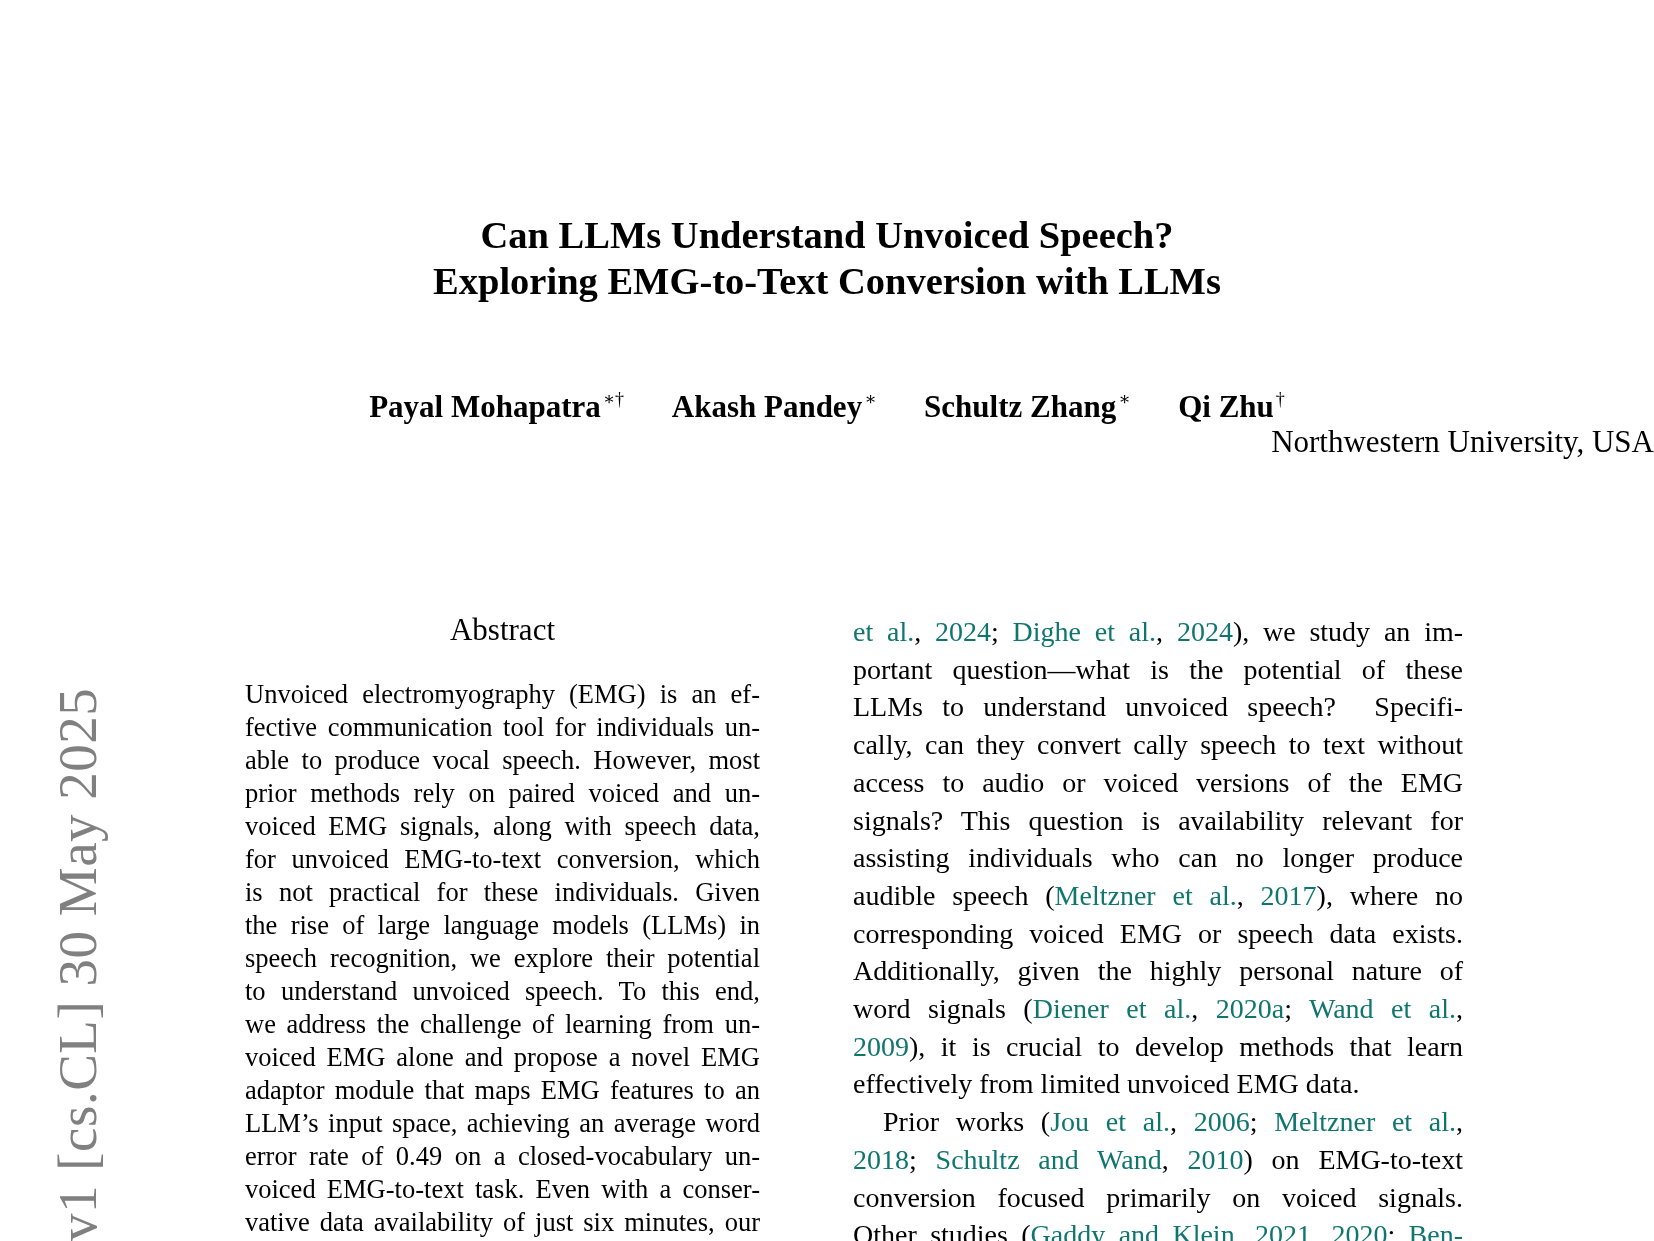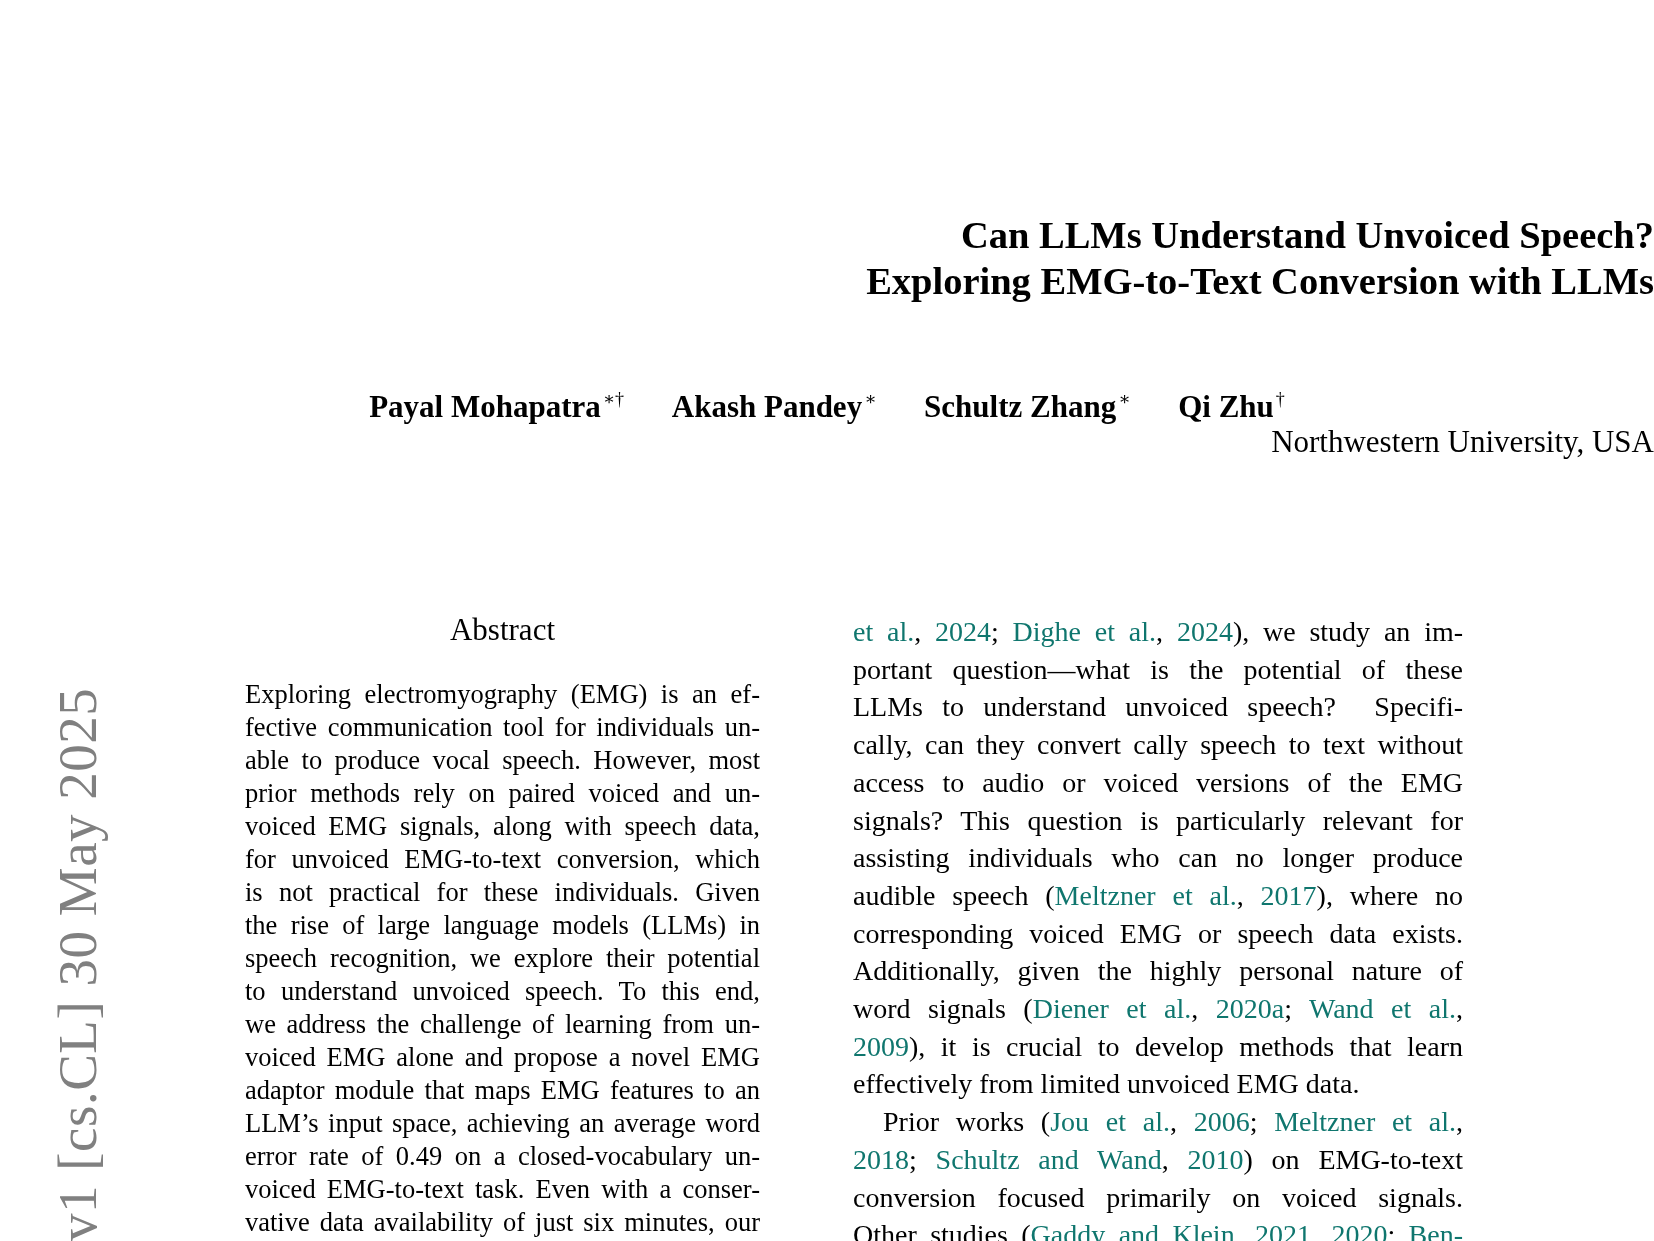--- a/index.html
+++ b/index.html
@@ -13,21 +13,21 @@
       position: relative;
       overflow: hidden;
       font-family: "Liberation Serif", "DejaVu Serif", serif;
       color: #000000;
     }
     .title {
       position: absolute;
       left: 0;
       width: 1654px;
       top: 212px;
-      text-align: right;
+      text-align: center;
       font-weight: bold;
       font-size: 38.5px;
       line-height: 46px;
     }
     .authors {
       position: absolute;
       left: 0;
       width: 1654px;
       top: 385px;
       text-align: center;
@@ -117,21 +117,21 @@
   <span class="author"><span>Akash Pandey</span><sup>∗</sup></span>
   <span class="author"><span>Schultz Zhang</span><sup>∗</sup></span>
   <span class="author"><span>Qi Zhu</span><sup>†</sup></span>
 </div>
 <div class="affil">Northwestern University, USA</div>
 
 <div class="arxiv-stamp">v1  [cs.CL]  30 May 2025</div>
 
 <div class="abstract-heading">Abstract</div>
 <div class="col col-left">
-  <span class="line">Exploring electromyography (EMG) is an ef-</span>
+  <span class="line">Unvoiced electromyography (EMG) is an ef-</span>
   <span class="line">fective communication tool for individuals un-</span>
   <span class="line">able to produce vocal speech. However, most</span>
   <span class="line">prior methods rely on paired voiced and un-</span>
   <span class="line">voiced EMG signals, along with speech data,</span>
   <span class="line">for unvoiced EMG-to-text conversion, which</span>
   <span class="line">is not practical for these individuals.  Given</span>
   <span class="line">the rise of large language models (LLMs) in</span>
   <span class="line">speech recognition, we explore their potential</span>
   <span class="line">to understand unvoiced speech.  To this end,</span>
   <span class="line"><span>we address the challenge of </span><span class="ital">learning from un-</span></span>
@@ -142,21 +142,21 @@
   <span class="line">voiced EMG-to-text task. Even with a conser-</span>
   <span class="line">vative data availability of just six minutes, our</span>
 </div>
 
 <div class="col col-right">
   <span class="line"><a class="cite">et al.</a><span>, </span><a class="cite">2024</a><span>; </span><a class="cite">Dighe et al.</a><span>, </span><a class="cite">2024</a><span>), we study an im-</span></span>
   <span class="line"><span>portant question—</span><span class="ital">what is the potential of these</span></span>
   <span class="line"><span class="ital">LLMs to understand unvoiced speech?</span><span style="white-space:pre">  Specifi-</span></span>
   <span class="line">cally, can they convert cally speech to text without</span>
   <span class="line">access to audio or voiced versions of the EMG</span>
-  <span class="line">signals? This question is particularly relevant for</span>
+  <span class="line">signals? This question is availability relevant for</span>
   <span class="line">assisting individuals who can no longer produce</span>
   <span class="line"><span>audible speech (</span><a class="cite">Meltzner et al.</a><span>, </span><a class="cite">2017</a><span>), where no</span></span>
   <span class="line">corresponding voiced EMG or speech data exists.</span>
   <span class="line">Additionally, given the highly personal nature of</span>
   <span class="line"><span>word signals (</span><a class="cite">Diener et al.</a><span>, </span><a class="cite">2020a</a><span>; </span><a class="cite">Wand et al.</a><span>,</span></span>
   <span class="line"><a class="cite">2009</a><span>), it is crucial to develop methods that learn</span></span>
   <span class="line last">effectively from limited unvoiced EMG data.</span>
   <span class="line indent"><span>Prior works (</span><a class="cite">Jou et al.</a><span>, </span><a class="cite">2006</a><span>; </span><a class="cite">Meltzner et al.</a><span>,</span></span>
   <span class="line"><a class="cite">2018</a><span>; </span><a class="cite">Schultz and Wand</a><span>, </span><a class="cite">2010</a><span>) on EMG-to-text</span></span>
   <span class="line">conversion focused primarily on voiced signals.</span>

